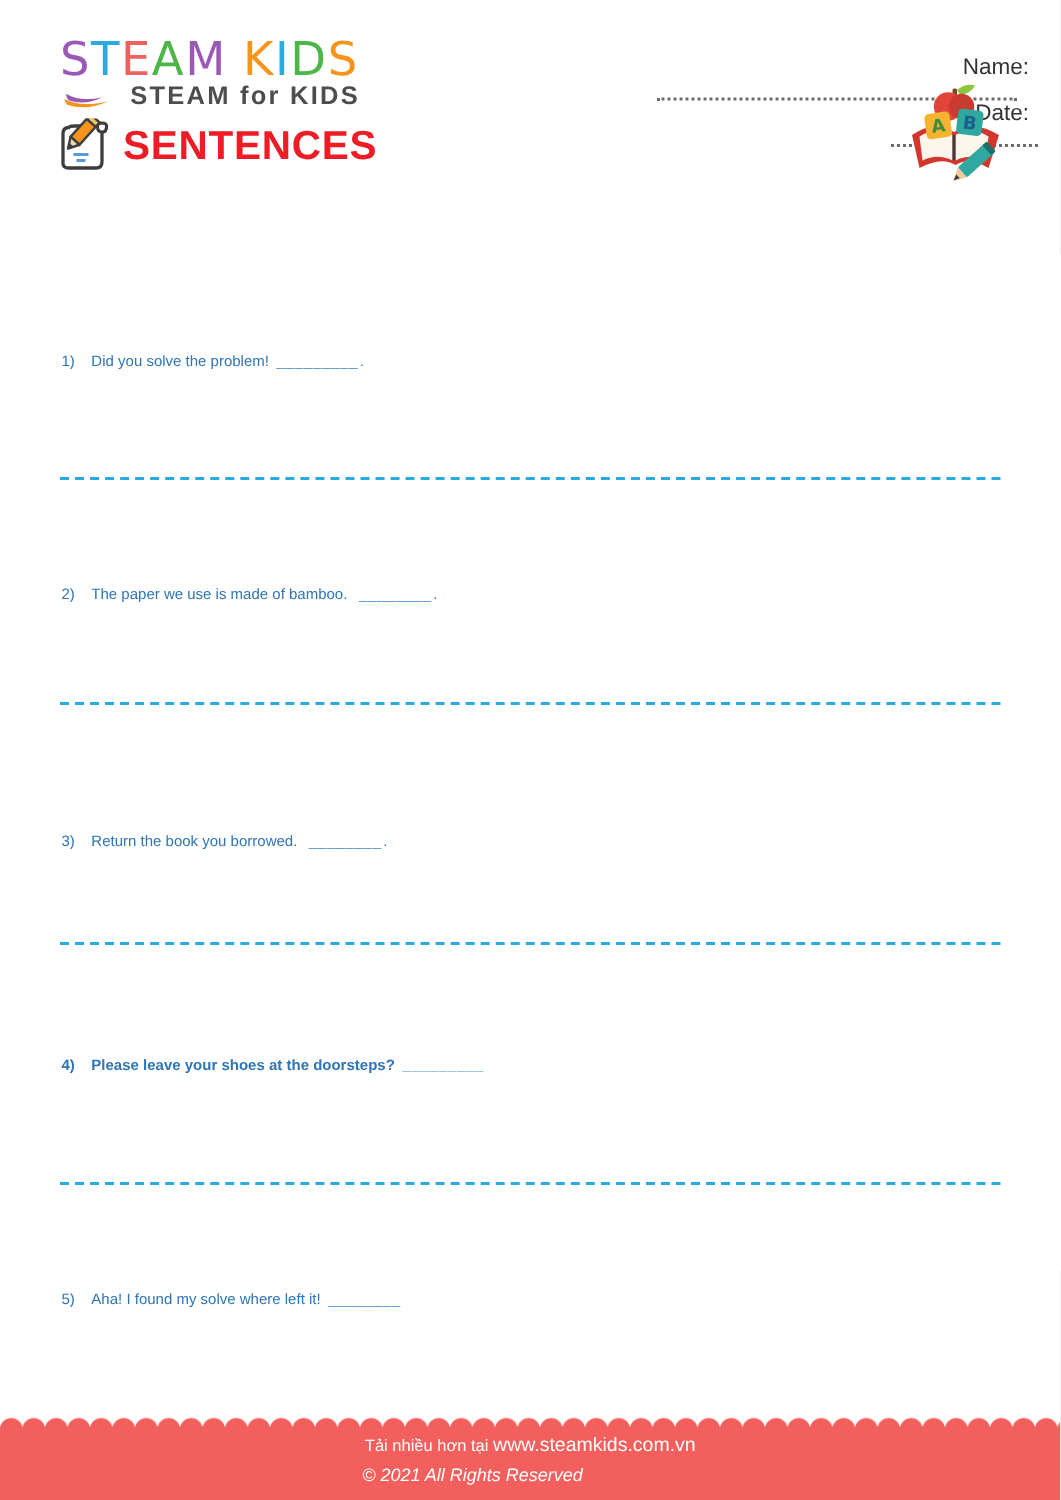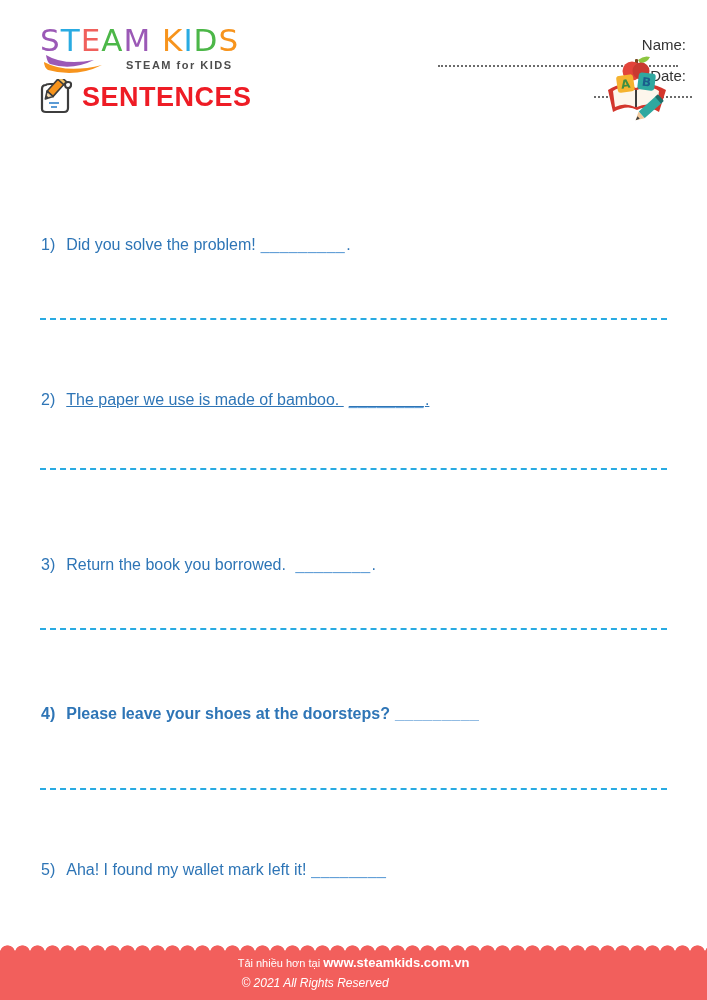--- a/index.html
+++ b/index.html
@@ -9,21 +9,21 @@
     background:#ffffff; overflow:hidden;
     font-family:"Liberation Sans", sans-serif;
   }
 
   
   .logo { position:absolute; left:40px; top:24px; width:200px; }
   .logo-word { font-weight:normal; font-size:31px; letter-spacing:1px; line-height:32px; font-family:"DejaVu Sans", sans-serif; }
   .logo-word span { display:inline-block; }
   .logo-bottom { display:flex; align-items:flex-end; margin-top:-2px; }
   .logo-swoosh { width:78px; height:20px; margin-left:2px; }
-  .logo-sub { font-size:11px; font-weight:bold; color:#4d4d4d; letter-spacing:1.5px; margin-left:6px; margin-bottom:3px; white-space:nowrap; }
+  .logo-sub { font-size:17px; font-weight:bold; color:#4d4d4d; letter-spacing:1.5px; margin-left:6px; margin-bottom:3px; white-space:nowrap; }
 
   .name-date { position:absolute; left:252px; top:36px; width:440px; display:flex; align-items:flex-end; font-size:15px; color:#333333;flex-direction:column; }
   .nd-label { white-space:nowrap; padding-right:6px; }
   .nd-line { border-bottom:2px dotted #6b6b6b; height:14px; }
   .nd-line.name { width:240px; margin-right:14px; }
   .nd-line.date { width:98px; }
 
   .ab-icon { position:absolute; left:604px; top:54px; width:66px; height:70px; }
 
   
@@ -31,38 +31,38 @@
   .title-icon { width:38px; height:36px; margin-right:6px; }
   .page-title { font-size:27px; font-weight:bold; color:#ee1c25; letter-spacing:0.5px; font-family:"Liberation Sans", sans-serif; }
 
   
   .instructions {
     position:absolute; left:40px; top:120px; width:628px;
     font-size:15px; font-weight:bold; color:#0070c0; line-height:22px;
   }
 
   
-  .question { position:absolute; left:41px; font-size:16px; color:#2e75b6; white-space:nowrap; }
+  .question { position:absolute; left:41px; font-size:10px; color:#2e75b6; white-space:nowrap; }
   .q-num { display:inline-block; margin-right:11px; }
   .q-blank { color:#5b9bd5; letter-spacing:0.5px; margin-left:5px; }
   .q-suffix { margin-left:1px; }
-  .q1 { top:236px; } .q2 { top:391px;text-decoration:underline; } .q3 { top:556px; } .q4 { top:705px;font-weight:bold; } .q5 { top:861px; }
+  .q1 { top:236px; } .q2 { top:391px; } .q3 { top:556px; } .q4 { top:705px;font-weight:bold; } .q5 { top:861px; }
 
   .divider { position:absolute; left:40px; width:627px; border-top:2px dashed #29abe2; }
   .d1 { top:318px; } .d2 { top:468px; } .d3 { top:628px; } .d4 { top:788px; }
 
   
   .footer-scallops {
     position:absolute; left:0; top:938px; width:707px; height:15px;
     background-image:radial-gradient(circle at 7.5px 15px, #f25f5c 7.3px, rgba(242,95,92,0) 7.9px);
     background-size:15px 15px; background-repeat:repeat-x;
   }
   .footer-band { position:absolute; left:0; top:952px; width:707px; height:48px; background:#f25f5c; }
   .footer-line1 { position:absolute; left:0; top:955px; width:707px; text-align:center; color:#ffffff; font-size:11px; }
-  .footer-line1 .url { font-weight:bold; font-size:13px; }
+  .footer-line1 .url { font-weight:normal; font-size:13px; }
   .footer-line2 { position:absolute; left:0; top:976px; width:630px; text-align:center; color:#ffffff; font-size:12px; font-style:italic; }
 </style>
 </head>
 <body>
 
 <div class="page">
 
   <div class="logo">
     <div class="logo-word"><span style="color: rgb(155, 89, 182);">S</span><span style="color: rgb(41, 171, 226);">T</span><span style="color: rgb(240, 96, 92);">E</span><span style="color: rgb(76, 183, 72);">A</span><span style="color: rgb(155, 89, 182);">M</span><span>&nbsp;</span><span style="color: rgb(247, 148, 29);">K</span><span style="color: rgb(41, 171, 226);">I</span><span style="color: rgb(76, 183, 72);">D</span><span style="color: rgb(247, 148, 29);">S</span>
     </div>
@@ -142,21 +142,21 @@
     <span class="q-num">3)</span><span class="q-text">Return the book you borrowed. </span><span class="q-blank">________</span><span class="q-suffix">.</span>
   </div>
   <div class="divider d3"></div>
 
   <div class="question q4">
     <span class="q-num">4)</span><span class="q-text">Please leave your shoes at the doorsteps?</span><span class="q-blank">_________</span><span class="q-suffix"></span>
   </div>
   <div class="divider d4"></div>
 
   <div class="question q5">
-    <span class="q-num">5)</span><span class="q-text">Aha! I found my wallet mark left it!</span><span class="q-blank">________</span><span class="q-suffix"></span>
+    <span class="q-num">5)</span><span class="q-text">Aha! I found my solve where left it!</span><span class="q-blank">________</span><span class="q-suffix"></span>
   </div>
 
   <div class="footer-scallops"></div>
   <div class="footer-band"></div>
   <div class="footer-line1">
     <span>Tải nhiều hơn tại </span><span class="url">www.steamkids.com.vn</span>
   </div>
   <div class="footer-line2">© 2021 All Rights Reserved</div>
 
 </div>

